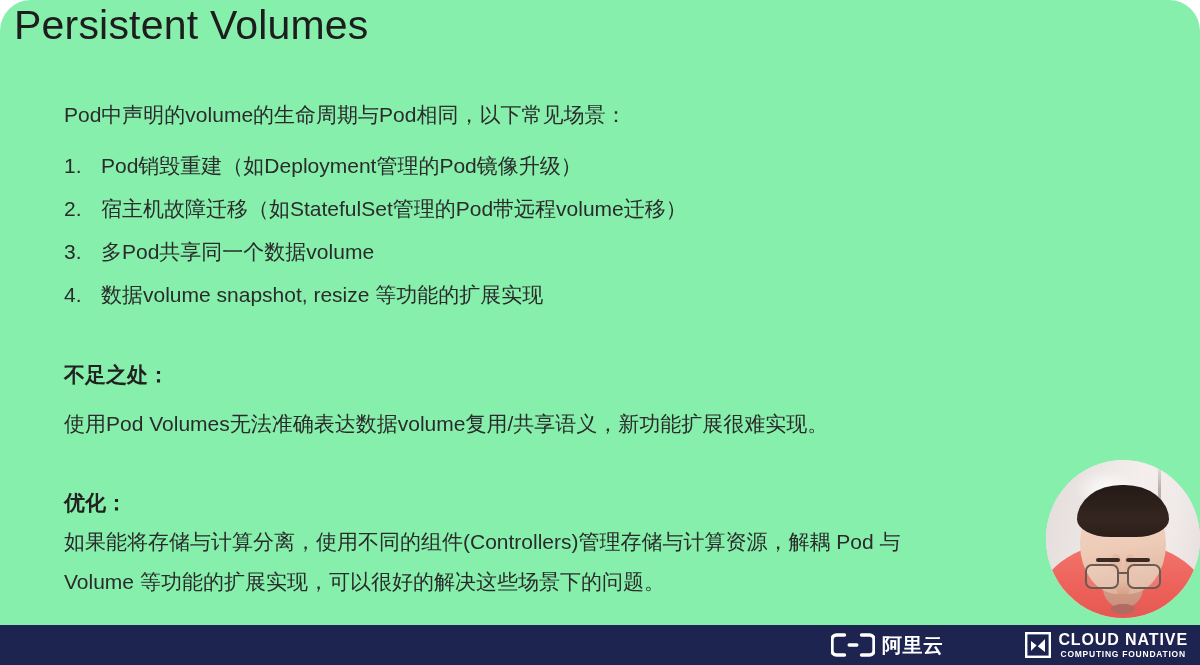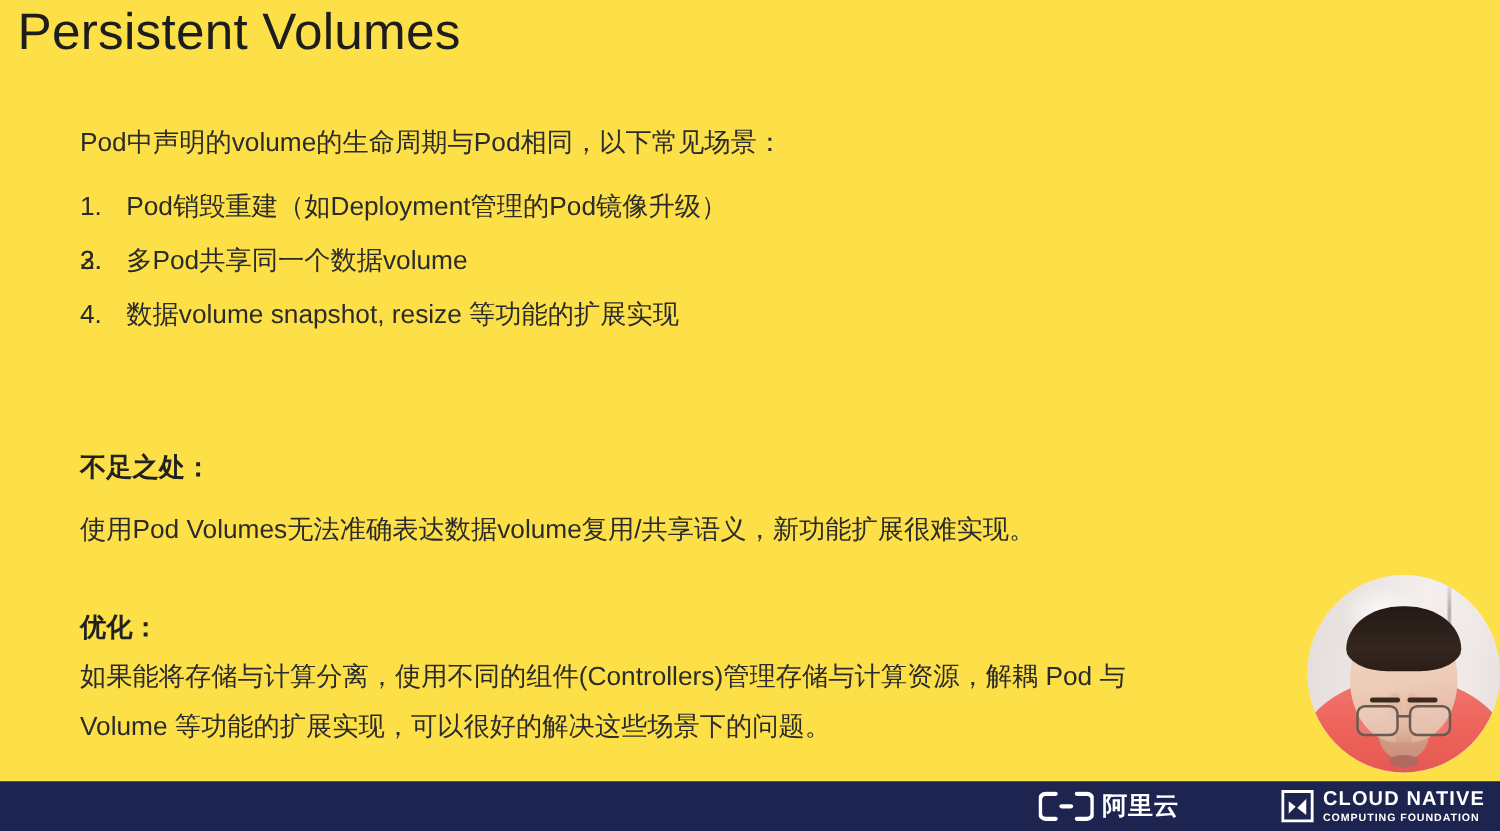--- a/index.html
+++ b/index.html
@@ -14,21 +14,22 @@
     overflow: hidden;
     font-family: "Liberation Sans", "DejaVu Sans", sans-serif;
     color: #2b2b2b;
     -webkit-font-smoothing: antialiased;
   }
 
   
   .slide {
     position: absolute;
     inset: 0;
-    background: #fde047;
+    background: #86efac;
+    border-radius: 31px;
   }
 
   
   .slide-title {
     position: absolute;
     left: 14px;
     top: 2px;
     font-size: 41px;
     font-weight: 300;
     letter-spacing: 0.2px;
@@ -316,20 +317,21 @@
 
     <div class="lead-line">Pod中声明的volume的生命周期与Pod相同，以下常见场景：</div>
 
     <ol class="num-list">
       <li>
         <span class="num">1.</span>
         <span class="txt">Pod销毁重建（如Deployment管理的Pod镜像升级）</span>
       </li>
       <li>
         <span class="num">2.</span>
+        <span class="txt">宿主机故障迁移（如StatefulSet管理的Pod带远程volume迁移）</span>
       </li>
       <li>
         <span class="num">3.</span>
         <span class="txt">多Pod共享同一个数据volume</span>
       </li>
       <li>
         <span class="num">4.</span>
         <span class="txt">数据volume snapshot, resize 等功能的扩展实现</span>
       </li>
     </ol>
@@ -365,21 +367,21 @@
         <div class="wc-lens l"></div>
         <div class="wc-bridge"></div>
         <div class="wc-lens r"></div>
       </div>
       <div class="wc-nose"></div>
       <div class="wc-mouth"></div>
     </div>
     <div class="wc-hair"></div>
   </div>
 
-  <div class="footer-bar" style="background: rgb(30, 36, 80);">
+  <div class="footer-bar" style="background: rgb(30, 36, 80); text-align: center;">
 
     <div class="ali-logo">
       <svg class="ali-mark" width="44" height="24" viewBox="0 0 44 24">
         <path d="M13.5 2 H5.5 A4.5 4.5 0 0 0 1 6.5 V17.5 A4.5 4.5 0 0 0 5.5 22 H13.5" fill="none" stroke="#ffffff" stroke-width="3.4" stroke-linecap="round"></path>
         <path d="M30.5 2 H38.5 A4.5 4.5 0 0 1 43 6.5 V17.5 A4.5 4.5 0 0 1 38.5 22 H30.5" fill="none" stroke="#ffffff" stroke-width="3.4" stroke-linecap="round"></path>
         <rect x="16.5" y="10.3" width="11" height="3.4" rx="1.7" fill="#ffffff"></rect>
       </svg>
       <span class="ali-text">阿里云</span>
     </div>
 

